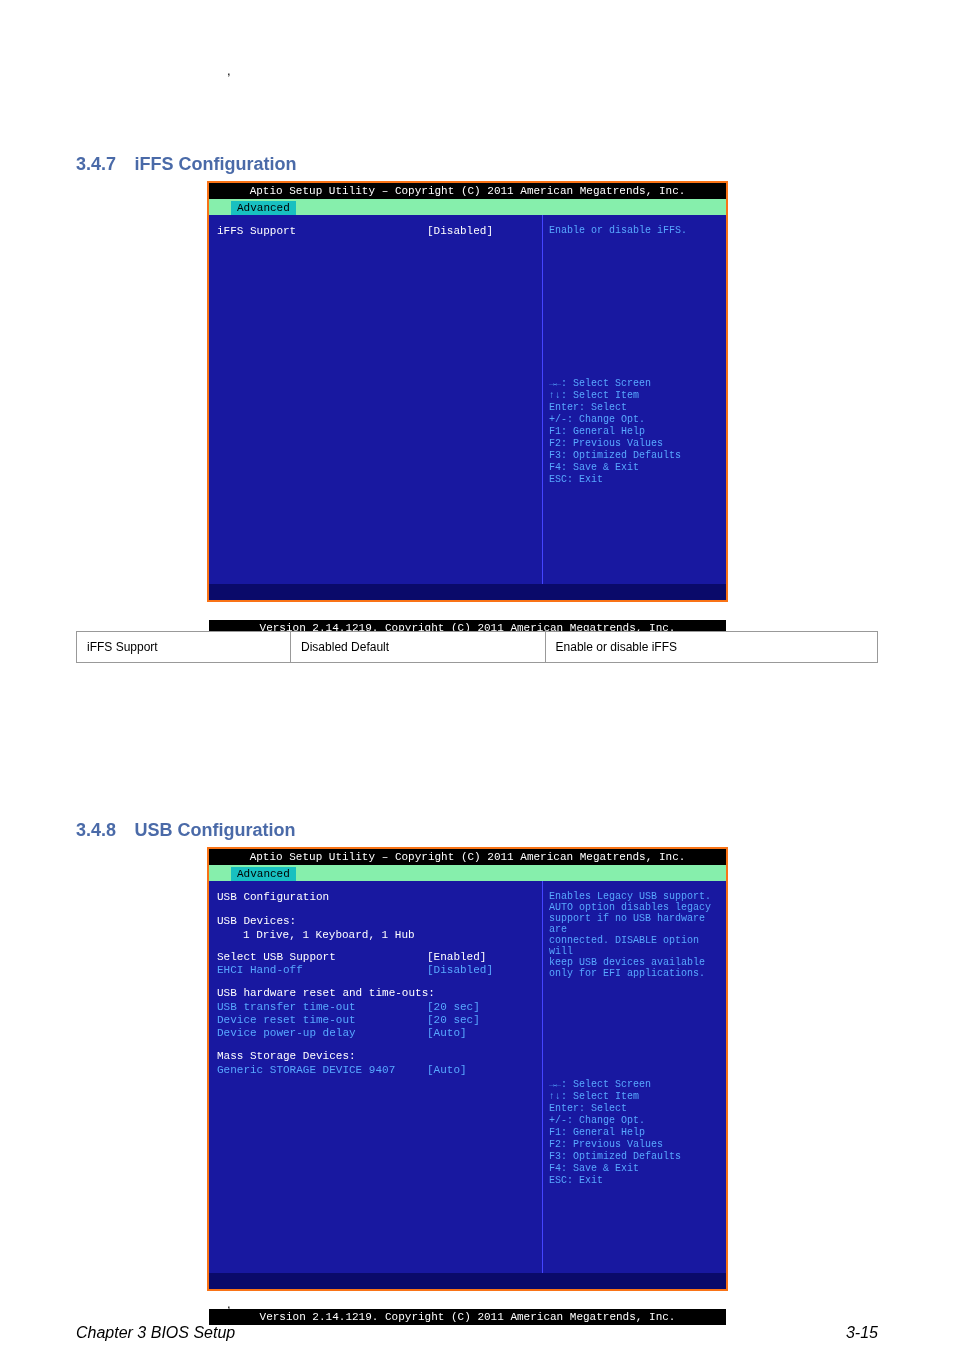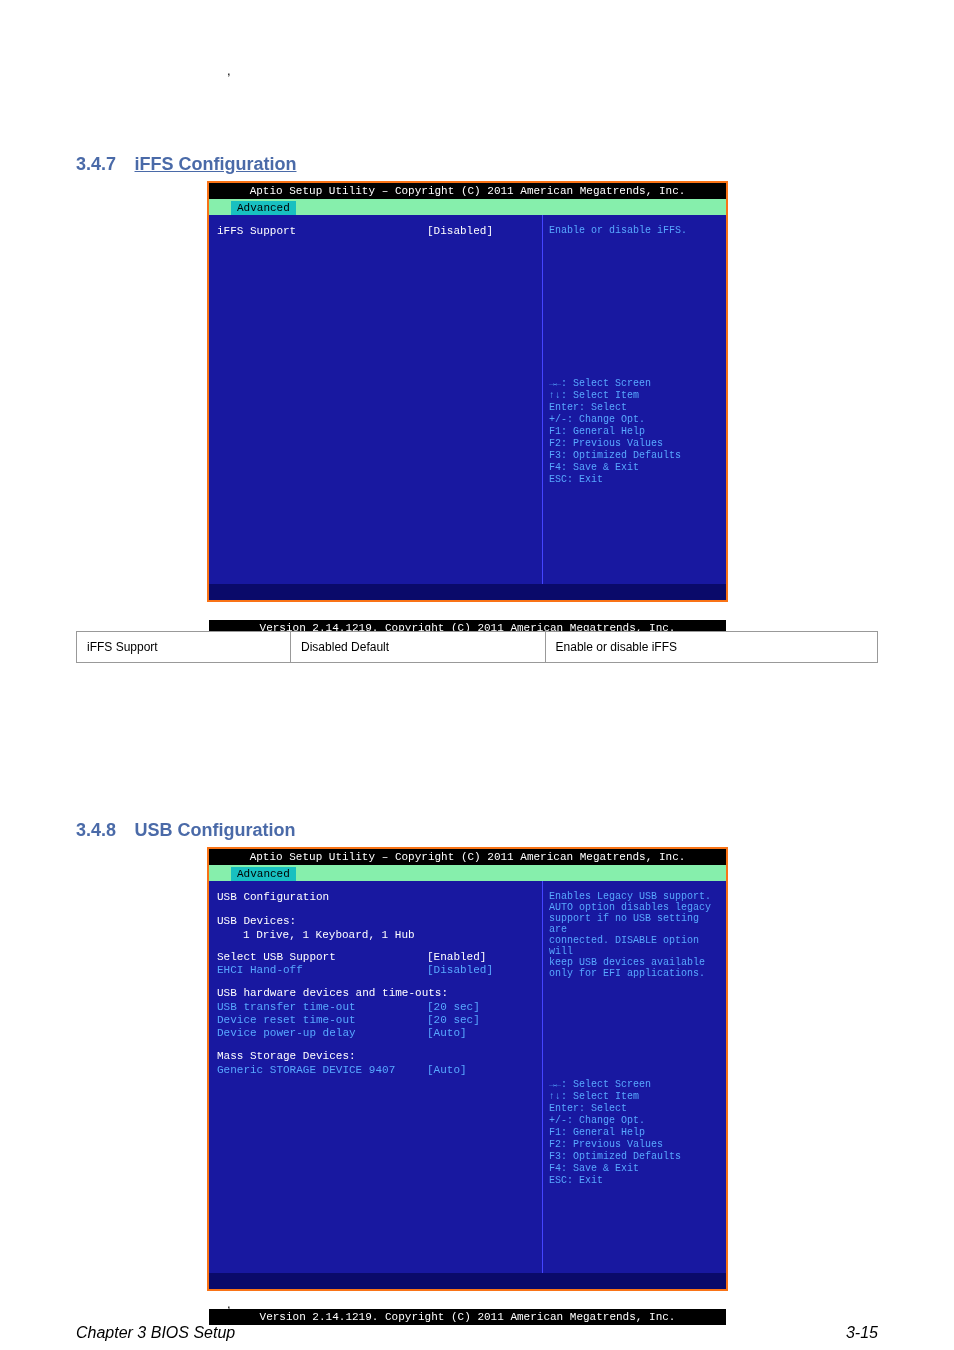--- a/index.html
+++ b/index.html
@@ -109,21 +109,21 @@
     color: #000;
   }
 </style>
 </head>
 <body>
 
 <div class="apostrophe" style="left:227px; top:63px;">,</div>
 
 <div class="section-label" style="left:76px; top:154px;">
   <span style="font-size:18px; font-weight:bold;">3.4.7</span>
-  <span style="font-size:18px; font-weight:bold; margin-left:14px;text-decoration:underline;">iFFS Configuration</span>
+  <span style="font-size:18px; font-weight:bold; margin-left:14px;">iFFS Configuration</span>
 </div>
 
 <div class="bios-window" style="left:207px; top:181px; width:521px; height:421px;">
   <div class="bios-inner">
     <div class="bios-topbar">Aptio Setup Utility – Copyright (C) 2011 American Megatrends, Inc.</div>
     <div class="bios-tabbar">
       <span class="bios-tab-active">Advanced</span>
     </div>
     <div class="bios-body">
       <div class="bios-left">
@@ -182,21 +182,21 @@
         <div style="height:10px;"></div>
         <div class="bios-row">
           <span class="bios-label bios-highlight">Select USB Support</span>
           <span class="bios-value bios-highlight">[Enabled]</span>
         </div>
         <div class="bios-row">
           <span class="bios-label">EHCI Hand-off</span>
           <span class="bios-value">[Disabled]</span>
         </div>
         <div style="height:10px;"></div>
-        <div class="bios-heading">USB hardware devices and time-outs:</div>
+        <div class="bios-heading">USB hardware reset and time-outs:</div>
         <div class="bios-row">
           <span class="bios-label">USB transfer time-out</span>
           <span class="bios-value">[20 sec]</span>
         </div>
         <div class="bios-row">
           <span class="bios-label">Device reset time-out</span>
           <span class="bios-value">[20 sec]</span>
         </div>
         <div class="bios-row">
           <span class="bios-label">Device power-up delay</span>
@@ -205,21 +205,21 @@
         <div style="height:10px;"></div>
         <div class="bios-heading">Mass Storage Devices:</div>
         <div class="bios-row">
           <span class="bios-label">Generic STORAGE DEVICE 9407</span>
           <span class="bios-value">[Auto]</span>
         </div>
       </div>
       <div class="bios-right">
         <div>Enables Legacy USB support.</div>
         <div>AUTO option disables legacy</div>
-        <div>support if no USB setting are</div>
+        <div>support if no USB hardware are</div>
         <div>connected. DISABLE option will</div>
         <div>keep USB devices available</div>
         <div>only for EFI applications.</div>
         <div style="height:100px;"></div>
         <div class="bios-help-list">
           <div>→←: Select Screen</div>
           <div>↑↓: Select Item</div>
           <div>Enter: Select</div>
           <div>+/-: Change Opt.</div>
           <div>F1: General Help</div>

